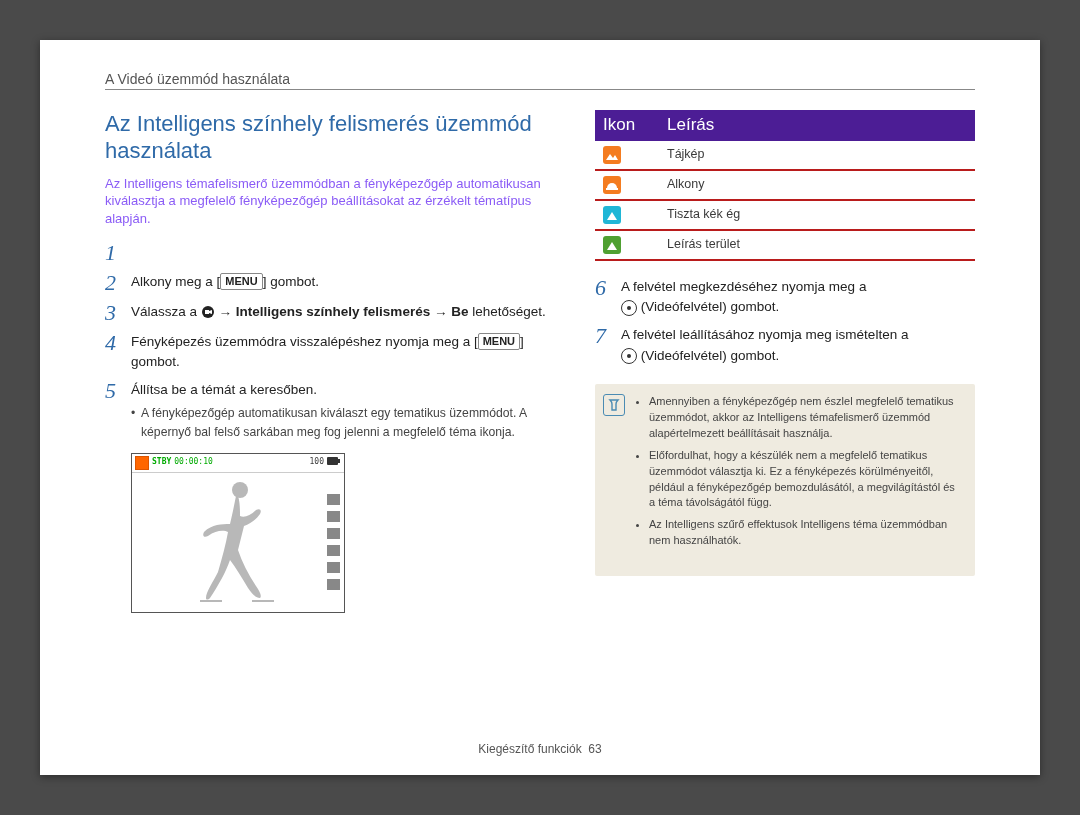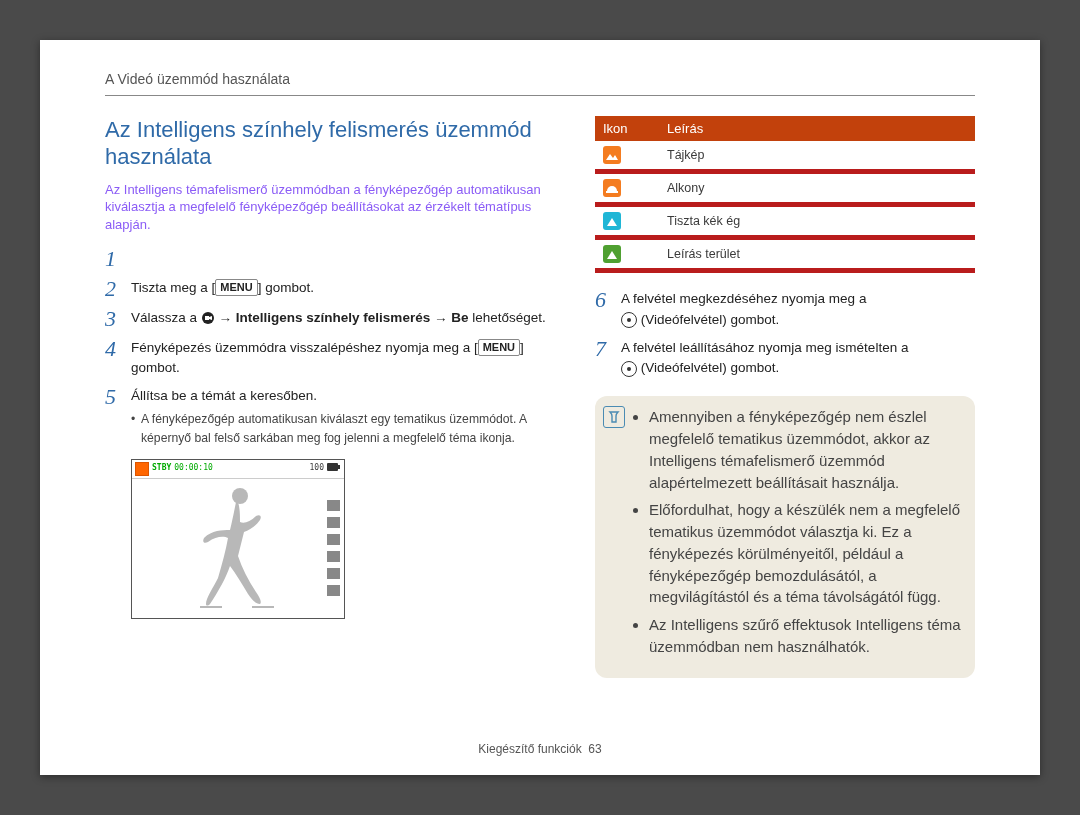--- a/index.html
+++ b/index.html
@@ -1,17 +1,17 @@
 <!DOCTYPE html>
 <html><head>
 <meta charset="utf-8">
 <style>
   html,body{margin:0;padding:0;background:#4a4a4a;font-family:Arial,Helvetica,sans-serif;}
   .page{width:1000px;height:735px;margin:40px auto;background:#fff;position:relative;box-shadow:0 2px 8px rgba(0,0,0,.4);padding:30px 65px 20px 65px;box-sizing:border-box;color:#3a3a3a;font-size:13px;line-height:1.35;}
-  .header-line{border-bottom:1px solid #888;padding-bottom:6px;margin-bottom:18px;font-size:14px;color:#555;}
+  .header-line{border-bottom:1px solid #888;padding-bottom:0;margin-bottom:18px;font-size:14px;color:#555;}
   .columns{display:flex;gap:38px;margin-top:20px;}
   .col-left{flex:0 0 452px;}
   .col-right{flex:1;}
   .section-title{color:#2f6aa8;font-size:22px;line-height:1.25;margin-bottom:10px;font-weight:400;}
   .intro{margin-bottom:14px;color:#8b5cf6;}
   .step{display:flex;align-items:flex-start;margin-bottom:8px;}
   .step-num{flex:0 0 26px;color:#2f6aa8;font-size:22px;font-style:italic;font-family:Georgia,serif;line-height:1;}
   .step-body{flex:1;font-size:13.5px;color:#222;line-height:1.5;}
   .step-body strong{font-weight:700;}
   .menu-box{display:inline-block;border:1px solid #888;border-radius:2px;padding:0 4px;font-size:11px;font-weight:700;line-height:15px;vertical-align:middle;}
@@ -25,30 +25,30 @@
   .lcd-top .rec{width:12px;height:12px;background:#f60;border:1px solid #d50;display:inline-block;}
   .lcd-top .stby{color:#0a0;font-weight:700;font-family:monospace;}
   .lcd-top .time{color:#0a0;font-family:monospace;}
   .lcd-top .spacer{flex:1;}
   .lcd-body{position:absolute;top:18px;bottom:0;left:0;right:0;}
   .lcd-body svg{position:absolute;left:46px;top:0;}
   .lcd-side{position:absolute;right:4px;top:22px;display:flex;flex-direction:column;gap:6px;}
   .lcd-side div{width:13px;height:11px;background:#888;}
   
   table.icon-table{width:100%;border-collapse:collapse;font-size:12.5px;}
-  .icon-table th{background:#c2410c;color:#fff;text-align:left;padding:4px 8px;font-weight:400;font-size:13px;}
+  .icon-table th{background:#4c1d95;color:#fff;text-align:left;padding:4px 8px;font-weight:400;font-size:17px;}
   .icon-table th:first-child{width:48px;}
-  .icon-table td{padding:5px 8px;vertical-align:middle;border-bottom:5px solid #b91c1c;}
+  .icon-table td{padding:5px 8px;vertical-align:middle;border-bottom:2px solid #b91c1c;}
   .tbl-icon{width:18px;height:18px;border-radius:3px;display:inline-block;vertical-align:middle;position:relative;}
   .ic-orange{background:#f47c20;}
   .ic-orange2{background:#f47c20;}
   .ic-cyan{background:#1fb6d6;}
   .ic-green{background:#4fa031;}
   .tbl-icon svg{position:absolute;left:2px;top:2px;}
-  .note-box{background:#efebe0;border-radius:12px;padding:10px 12px 14px 40px;margin-top:18px;font-size:15px;line-height:1.45;color:#444;position:relative;}
+  .note-box{background:#efebe0;border-radius:2px;padding:10px 12px 21px 40px;margin-top:18px;font-size:11px;line-height:1.45;color:#444;position:relative;}
   .note-box .note-icon{position:absolute;left:8px;top:10px;width:20px;height:20px;border:1.5px solid #4a8bb3;border-radius:3px;display:flex;align-items:center;justify-content:center;}
   .note-box .note-icon svg{display:block;}
   .note-box ul{margin:0;padding-left:14px;}
   .note-box li{margin-bottom:6px;}
   .footer{position:absolute;bottom:18px;left:0;right:0;text-align:center;font-size:12px;color:#555;}
 </style>
 </head>
 <body>
 
 <div class="page">
@@ -60,21 +60,21 @@
       <div class="section-title">Az Intelligens színhely felismerés üzemmód használata</div>
       <div class="intro">Az Intelligens témafelismerő üzemmódban a fényképezőgép automatikusan kiválasztja a megfelelő fényképezőgép beállításokat az érzékelt tématípus alapján.</div>
 
       <div class="step">
         <div class="step-num">1</div>
       </div>
 
       <div class="step">
         <div class="step-num">2</div>
         <div class="step-body">
-          <span>Tiszta meg a [</span><span class="menu-box">MENU</span><span>] gombot.</span>
+          <span>Alkony meg a [</span><span class="menu-box">MENU</span><span>] gombot.</span>
         </div>
       </div>
 
       <div class="step">
         <div class="step-num">3</div>
         <div class="step-body">
           <span>Válassza a </span>
           <span class="small-icon"><svg width="14" height="14" viewBox="0 0 14 14">
                 <circle cx="7" cy="7" r="6" fill="#222"></circle>
                 <rect x="4" y="5" width="4" height="4" fill="#fff"></rect>

